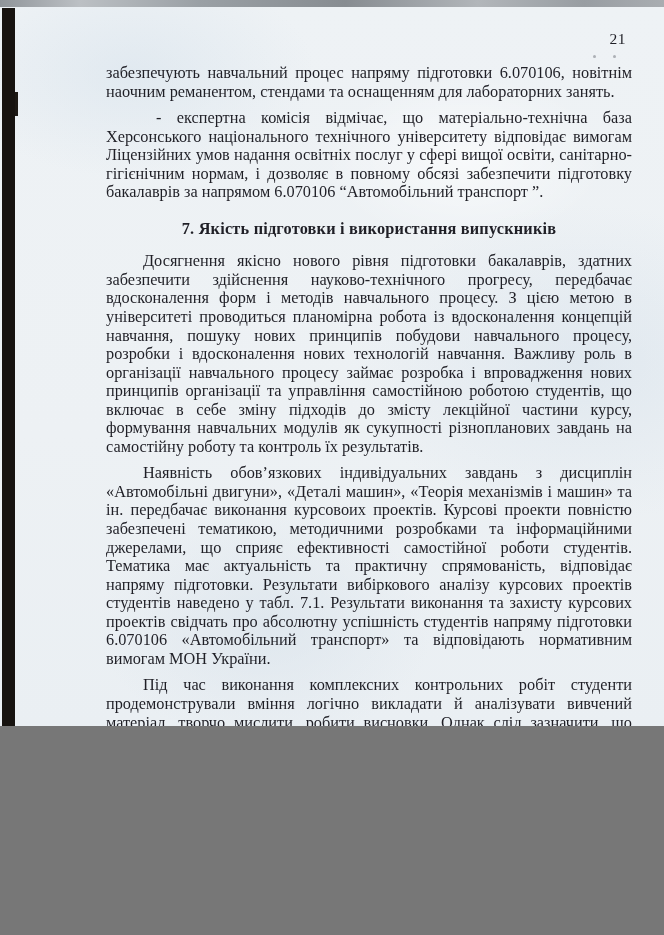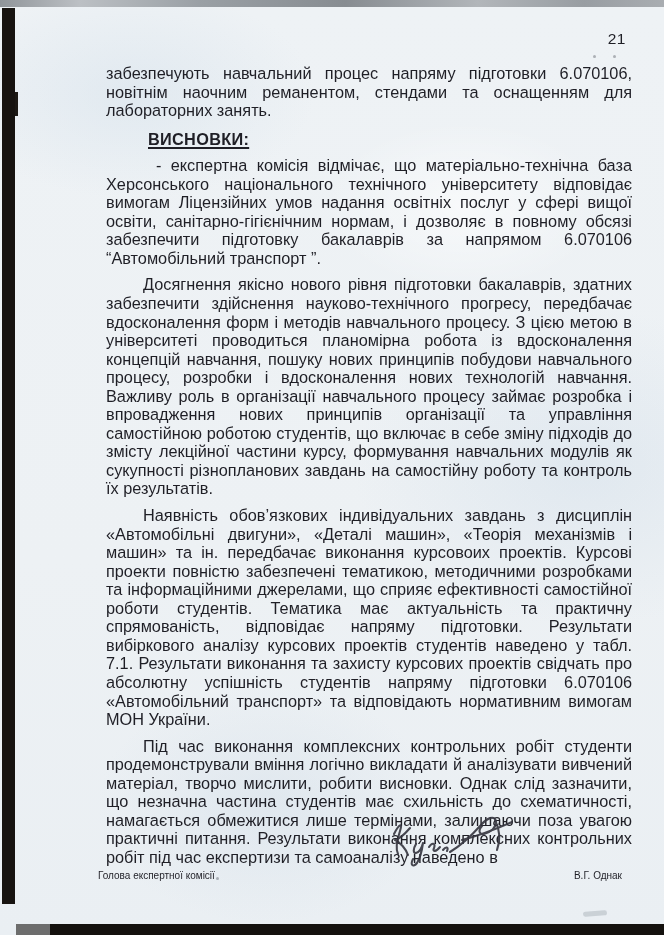--- a/index.html
+++ b/index.html
@@ -1,26 +1,26 @@
 <!DOCTYPE html>
 <html><head>
 <meta charset="utf-8">
 <style>
   html,body{margin:0;padding:0;background:#777;}
   .scan{
     position:relative;
-    width:664px;height:935px;
+    width:664px;height:726px;
     background:
       radial-gradient(260px 150px at 20% 10%, rgba(214,226,236,.55), transparent 70%),
       radial-gradient(320px 220px at 88% 50%, rgba(208,221,233,.45), transparent 72%),
       radial-gradient(240px 170px at 40% 86%, rgba(212,223,233,.5), transparent 70%),
       radial-gradient(200px 120px at 70% 22%, rgba(255,255,255,.6), transparent 70%),
       linear-gradient(180deg,#eef2f5 0%,#edf1f4 60%,#eaeff3 100%);
     overflow:hidden;
-    font-family:Liberation Sans, sans-serif;
+    font-family:Liberation Serif, serif;
     color:#1f1f26;
   }
   
   .edge-top{position:absolute;left:0;top:0;width:664px;height:7px;
     background:linear-gradient(90deg,#90959a 0%,#bcc0c4 12%,#9aa0a5 30%,#878c91 52%,#b2b6ba 72%,#989da2 88%,#a9adb1 100%);}
   .edge-left{position:absolute;left:2px;top:8px;width:13px;height:896px;background:#171310;}
   .edge-left-notch{position:absolute;left:15px;top:92px;width:3px;height:24px;background:#1d1915;}
   .edge-bottom{position:absolute;left:16px;top:924px;width:648px;height:11px;background:#14110e;}
   .edge-bottom-gray{position:absolute;left:16px;top:924px;width:34px;height:11px;background:#6d6d6d;}
   .speck{position:absolute;background:rgba(90,95,105,.45);border-radius:50%;}
@@ -57,24 +57,24 @@
   <div class="speck s1"></div>
   <div class="speck s2"></div>
   <div class="speck s3"></div>
   <div class="smudge"></div>
 
   <div class="pageno">21</div>
 
   <div class="content">
     <p class="para">забезпечують навчальний процес напряму підготовки 6.070106, новітнім наочним реманентом, стендами та оснащенням для лабораторних занять.</p>
 
-    <p class="subhead"><span class="u">ВИСНОВКИ:</span></p>
 
     <p class="para hang">- експертна комісія відмічає, що матеріально-технічна база Херсонського національного технічного університету відповідає вимогам Ліцензійних умов надання освітніх послуг у сфері вищої освіти, санітарно-гігієнічним нормам, і дозволяє в повному обсязі забезпечити підготовку бакалаврів за напрямом 6.070106 “Автомобільний транспорт ”.</p>
 
+    <h2 class="section">7. Якість підготовки і використання випускників</h2>
 
     <p class="para indent">Досягнення якісно нового рівня підготовки бакалаврів, здатних забезпечити здійснення науково-технічного прогресу, передбачає вдосконалення форм і методів навчального процесу. З цією метою в університеті проводиться планомірна робота із вдосконалення концепцій навчання, пошуку нових принципів побудови навчального процесу, розробки і вдосконалення нових технологій навчання. Важливу роль в організації навчального процесу займає розробка і впровадження нових принципів організації та управління самостійною роботою студентів, що включає в себе зміну підходів до змісту лекційної частини курсу, формування навчальних модулів як сукупності різнопланових завдань на самостійну роботу та контроль їх результатів.</p>
     <p class="para indent">Наявність обов’язкових індивідуальних завдань з дисциплін «Автомобільні двигуни», «Деталі машин», «Теорія механізмів і машин» та ін. передбачає виконання курсовоих проектів. Курсові проекти повністю забезпечені тематикою, методичними розробками та інформаційними джерелами, що сприяє ефективності самостійної роботи студентів. Тематика має актуальність та практичну спрямованість, відповідає напряму підготовки. Результати вибіркового аналізу курсових проектів студентів наведено у табл. 7.1. Результати виконання та захисту курсових проектів свідчать про абсолютну успішність студентів напряму підготовки 6.070106 «Автомобільний транспорт» та відповідають нормативним вимогам МОН України.</p>
     <p class="para indent">Під час виконання комплексних контрольних робіт студенти продемонстрували вміння логічно викладати й аналізувати вивчений матеріал, творчо мислити, робити висновки. Однак слід зазначити, що незначна частина студентів має схильність до схематичності, намагається обмежитися лише термінами, залишаючи поза увагою практичні питання. Результати виконання комплексних контрольних робіт під час експертизи та самоаналізу наведено в</p>
   </div>
 
   <div class="sigrow">
     <span class="sig-role">Голова експертної комісії</span>
     <span class="sig-name">В.Г. Однак</span>
   </div>

